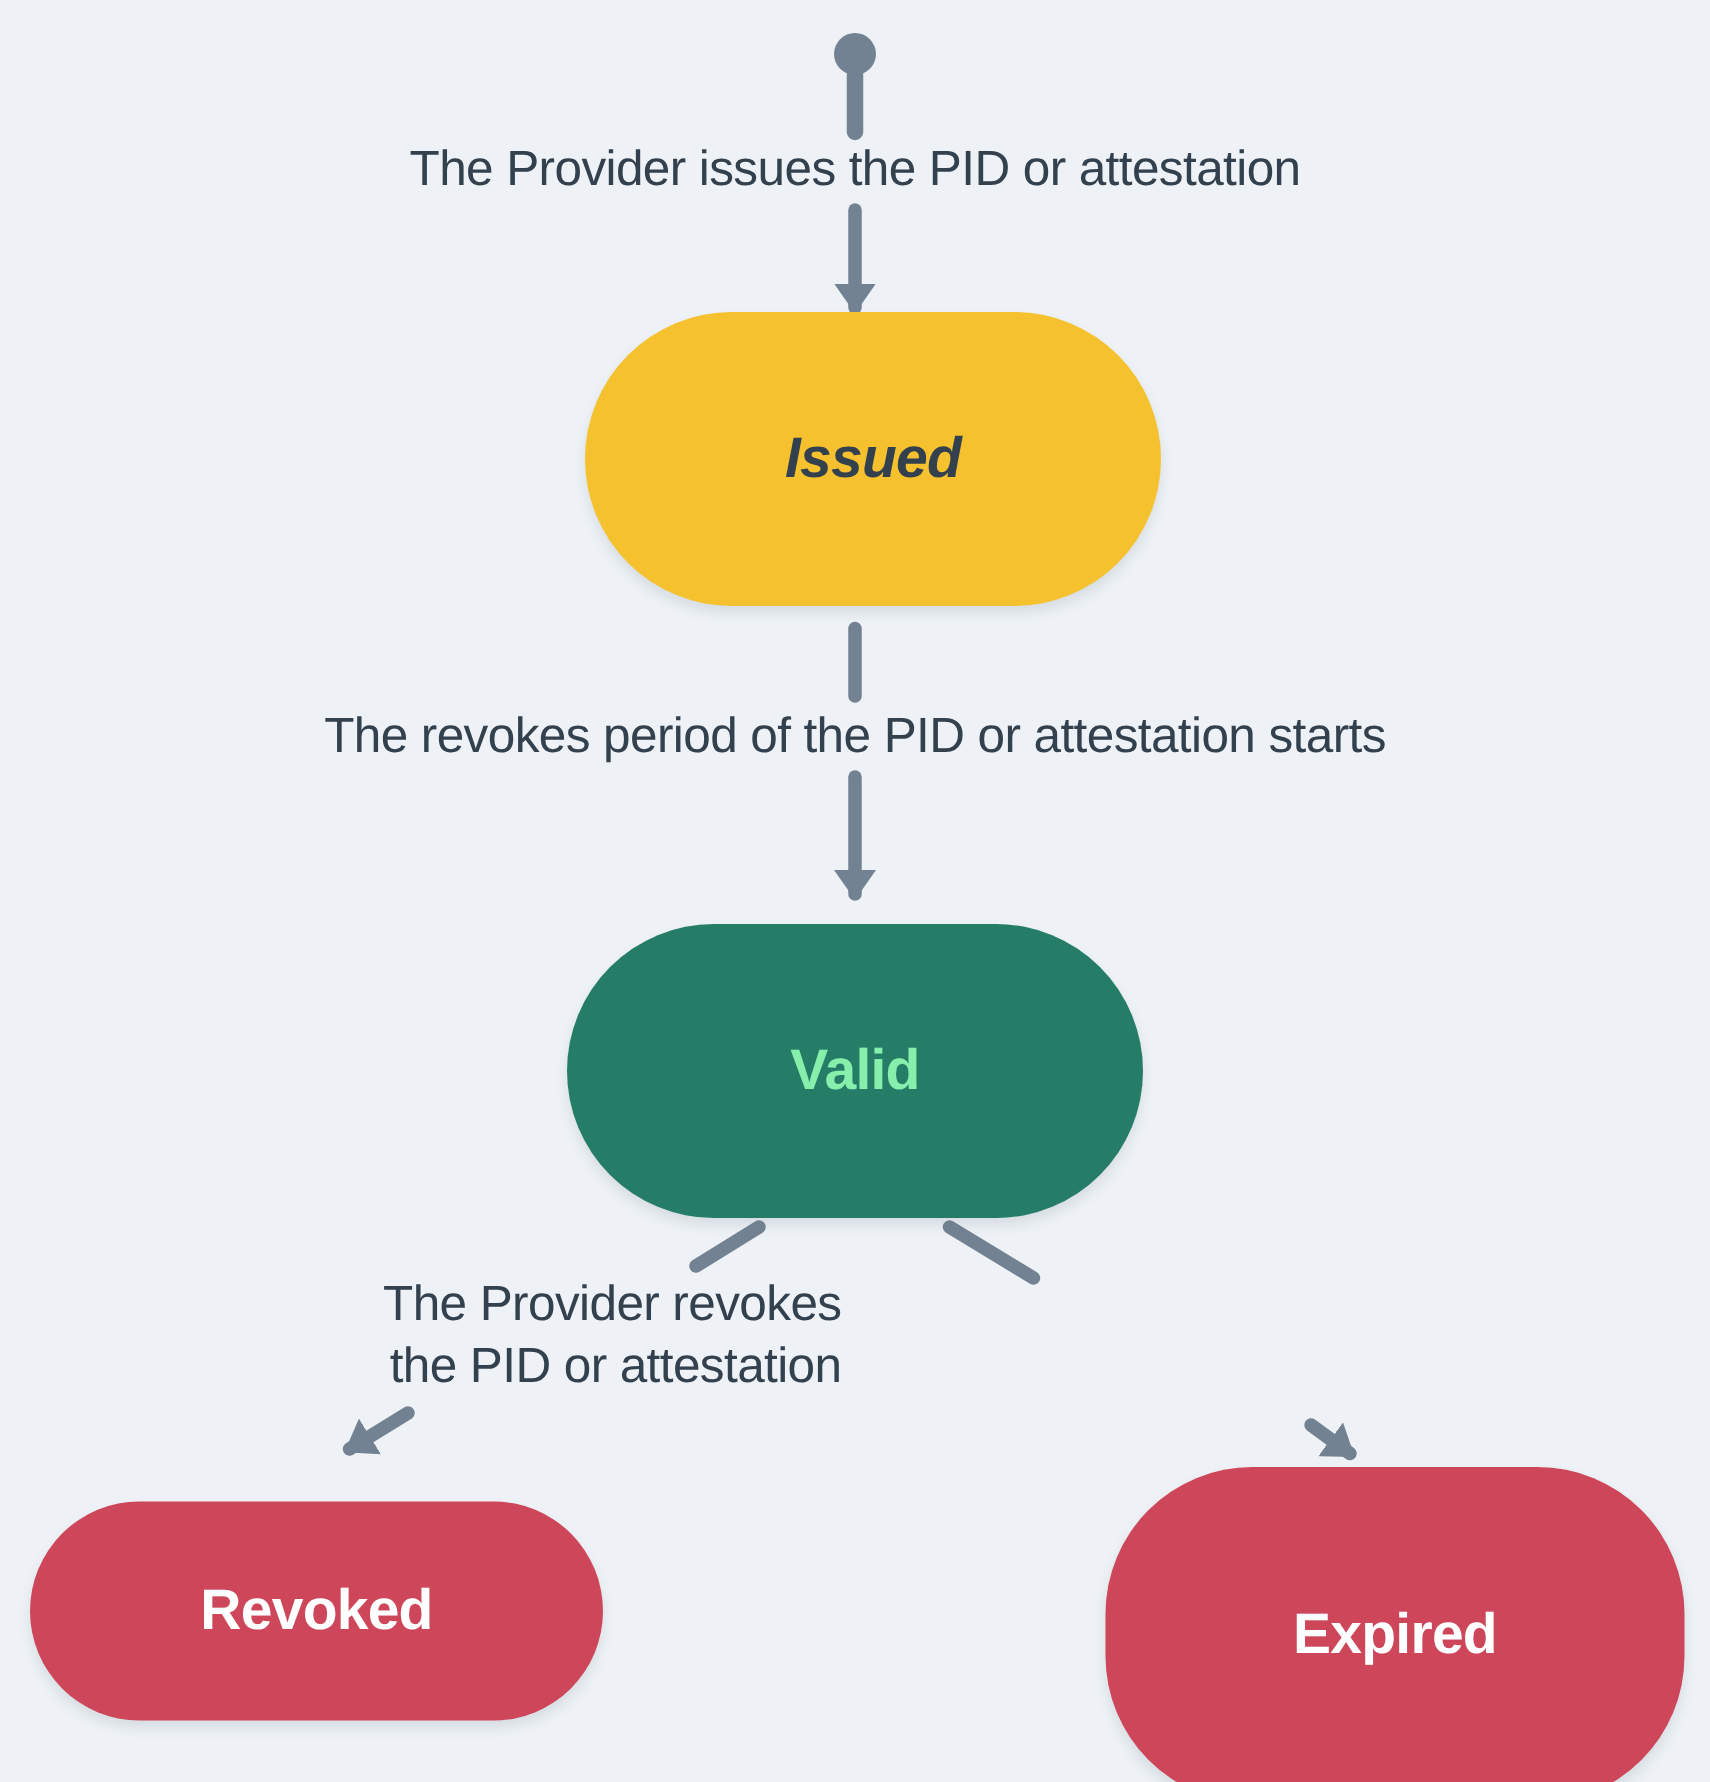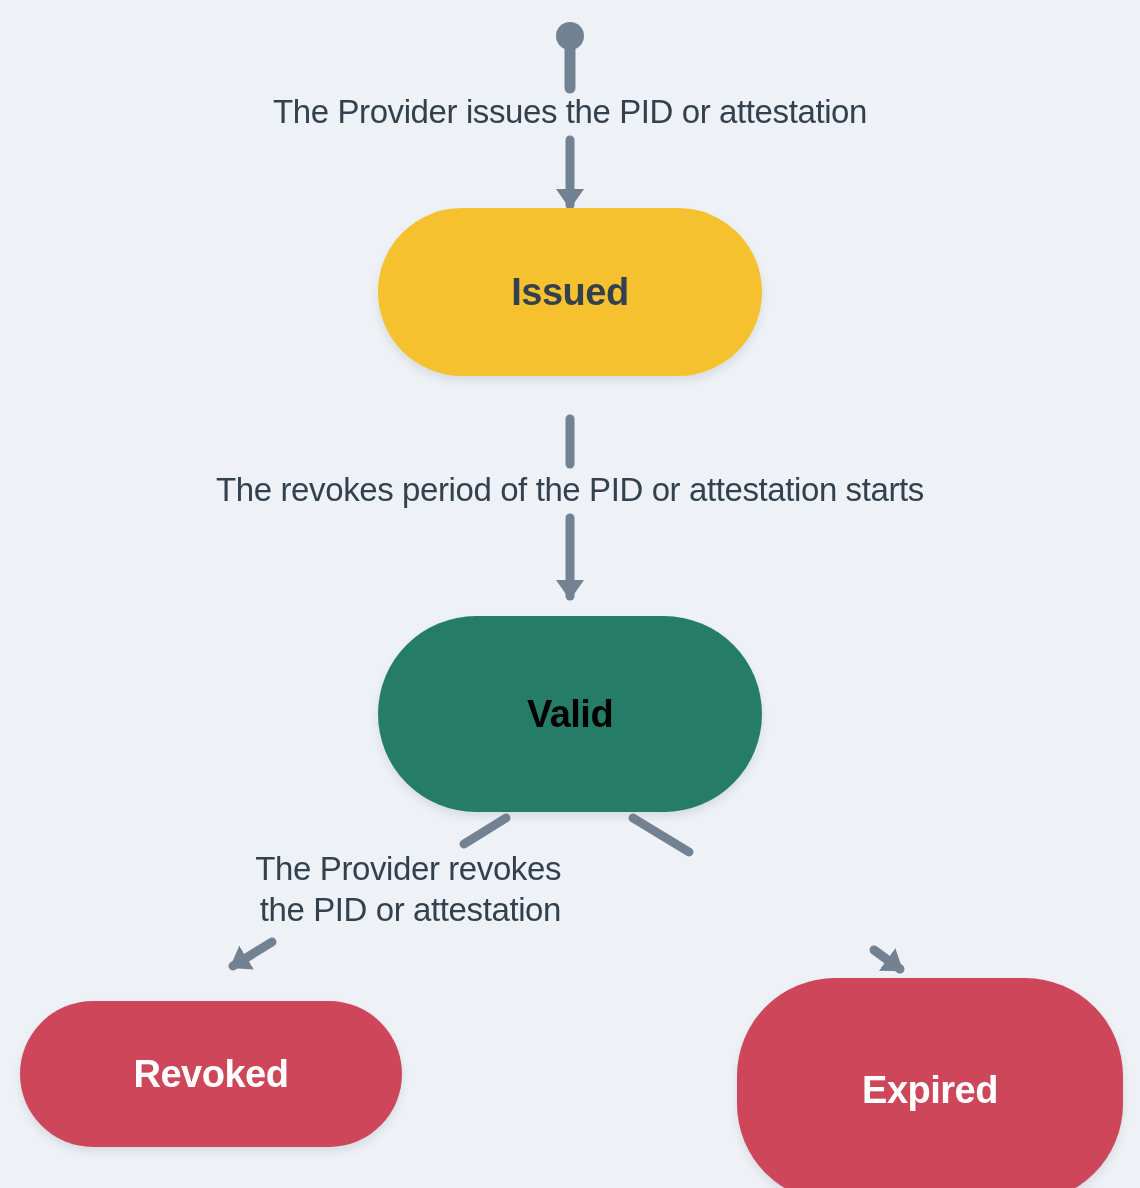--- a/index.html
+++ b/index.html
@@ -46,21 +46,21 @@
     display: flex;
     align-items: center;
     justify-content: center;
     box-shadow: 0 5px 8px rgba(110, 125, 140, 0.18);
   }
   .state-pill .state-label {
     font-size: 38px;
     font-weight: bold;
     letter-spacing: -0.5px;
   }
-  .pill-issued  { left: 378px; top: 208px;  width: 384px; height: 168px; }
+  .pill-issued  { left: 390px; top: 208px;  width: 384px; height: 196px; font-style: italic; }
   .pill-valid   { left: 378px; top: 616px;  width: 384px; height: 196px; }
   .pill-revoked { left: 20px;  top: 1001px;  width: 382px; height: 146px; }
   .pill-expired { left: 737px; top: 978px;  width: 386px; height: 224px; }
   .transition-label {
     position: absolute;
     color: var(--c-label_text, #33414E);
     font-size: 33px;
     letter-spacing: -0.4px;
     text-align: right;
     transform: translateX(-50%);
@@ -103,21 +103,21 @@
   <div class="transition-label tl-start">The revokes period of the PID or attestation starts</div>
 
   <div class="transition-label tl-revoke">The Provider revokes the PID or attestation</div>
 
 
   <div class="state-pill pill-issued" style="background-color: rgb(246, 193, 47);">
     <span class="state-label" style="color: rgb(51, 65, 78);">Issued</span>
   </div>
 
   <div class="state-pill pill-valid" style="background-color: rgb(37, 125, 104);">
-    <span class="state-label" style="color: #000000;">Valid</span>
+    <span class="state-label" style="color: #86efac;">Valid</span>
   </div>
 
   <div class="state-pill pill-revoked" style="background-color: rgb(206, 70, 89);">
     <span class="state-label" style="color: rgb(255, 255, 255);">Revoked</span>
   </div>
 
   <div class="state-pill pill-expired" style="background-color: rgb(206, 70, 89);">
     <span class="state-label" style="color: rgb(255, 255, 255);">Expired</span>
   </div>
 

